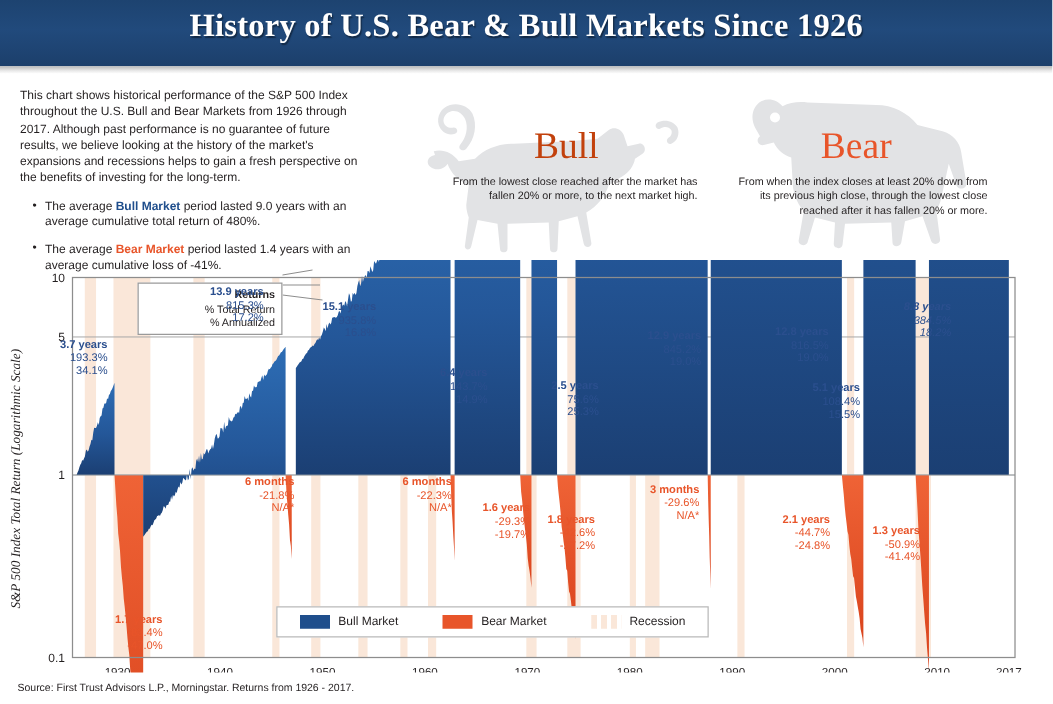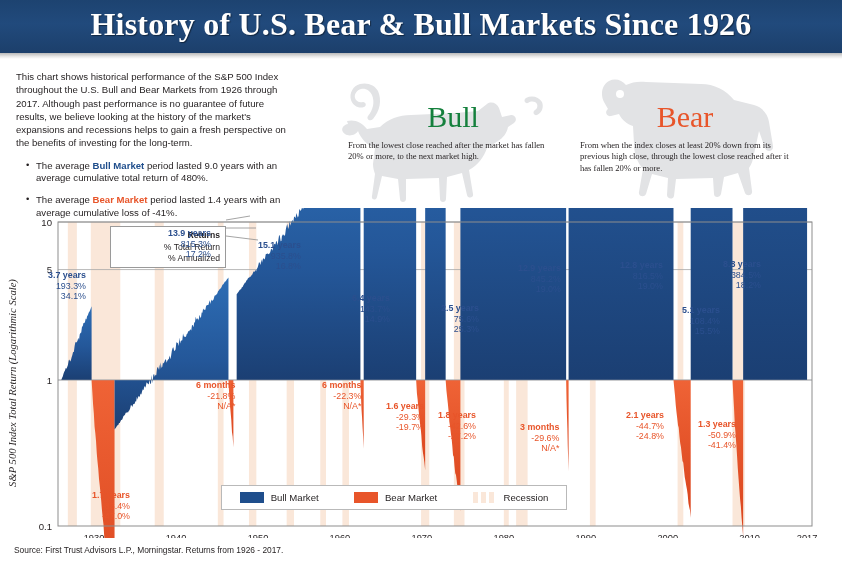--- a/index.html
+++ b/index.html
@@ -14,21 +14,21 @@
   }
   
   #header-band {
     position:absolute; left:0; top:0; width:842px; height:53px;
     background: linear-gradient(180deg,#1d4370 0%, #214a7c 45%, #1c3f6b 100%);
   }
   #header-title {
     position:absolute; left:0; top:6px; width:842px;
     text-align:center;
     font-family:"Liberation Serif", serif;
-    font-weight:bold; font-size:32px; color:#ffffff;
+    font-weight:bold; font-size:26px; color:#ffffff;
     letter-spacing:.2px;
     text-shadow: 1px 1px 1px rgba(0,0,0,.45);
   }
   #header-rule {
     position:absolute; left:0; top:53px; width:842px; height:6px;
     background: linear-gradient(180deg,#b9b9b9 0%, #e9e9e9 60%, #ffffff 100%);
   }
 
   
   #intro {
@@ -45,25 +45,25 @@
 
   
   .def-panel { position:absolute; top:72px; width:226px; height:130px; }
   #panel-bull { left:340px; }
   #panel-bear { left:572px; }
   .def-animal { position:absolute; left:0; top:0; width:226px; height:130px;
                 opacity:1; }
   .def-word { position:relative; text-align:center;
               font-family:"Liberation Serif", serif; font-size:30px;
               margin-top:28px; }
-  #word-bull { color:#15803d; }
+  #word-bull { color:#c2410c; }
   #word-bear { color:#e8552a; }
-  .def-text { position:relative; text-align:left; font-size:8.6px;
+  .def-text { position:relative; text-align:right; font-size:8.6px;
               line-height:11.4px; color:#231f20; margin-top:6px;
-              padding:0 8px;font-family:Liberation Serif, serif; }
+              padding:0 8px; }
 
   
   #chart-wrap { position:absolute; left:0; top:208px; width:800px; height:330px; }
   #chart-svg { position:absolute; left:0; top:0; }
 
   .axis-txt { font-family:"Liberation Sans", sans-serif; font-size:9.3px; fill:#231f20; }
   .ytick { font-size:9.6px; }
   .ylabel { font-family:"Liberation Serif", serif; font-style:italic;
             font-size:10.6px; fill:#231f20; }
 
@@ -258,26 +258,26 @@
       <div class="ann bull c" style="left: 518px; top: 55px;">
         <div class="l1">12.9 years</div>
         <div>845.2%</div>
         <div>19.0%</div>
       </div>
       <div class="ann bull c" style="left: 620px; top: 52px;">
         <div class="l1">12.8 years</div>
         <div>816.5%</div>
         <div>19.0%</div>
       </div>
-      <div class="ann bull c" style="left: 682px; top: 97px;">
+      <div class="ann bull c" style="left: 650px; top: 97px;">
         <div class="l1">5.1 years</div>
         <div>108.4%</div>
         <div>15.5%</div>
       </div>
-      <div class="ann bull c" style="left: 723px; top: 51px;">
+      <div class="ann bull c" style="left: 723px; top: 32px; font-style: italic;">
         <div class="l1">8.8 years</div>
         <div>384.5%</div>
         <div>18.2%</div>
       </div>
       <div class="ann bear c" style="left: 92px; top: 282px;">
         <div class="l1">1.7 years</div>
         <div>-83.4%</div>
         <div>-47.0%</div>
       </div>
       <div class="ann bear c" style="left: 196px; top: 172px;">
@@ -293,21 +293,21 @@
       <div class="ann bear c" style="left: 386px; top: 193px;">
         <div class="l1">1.6 years</div>
         <div>-29.3%</div>
         <div>-19.7%</div>
       </div>
       <div class="ann bear c" style="left: 438px; top: 202px;">
         <div class="l1">1.8 years</div>
         <div>-42.6%</div>
         <div>-27.2%</div>
       </div>
-      <div class="ann bear c" style="left: 520px; top: 178px; margin-top: 36px;">
+      <div class="ann bear c" style="left: 520px; top: 178px;">
         <div class="l1">3 months</div>
         <div>-29.6%</div>
         <div>N/A*</div>
       </div>
       <div class="ann bear c" style="left: 626px; top: 202px;">
         <div class="l1">2.1 years</div>
         <div>-44.7%</div>
         <div>-24.8%</div>
       </div>
       <div class="ann bear c" style="left: 698px; top: 211px;">

